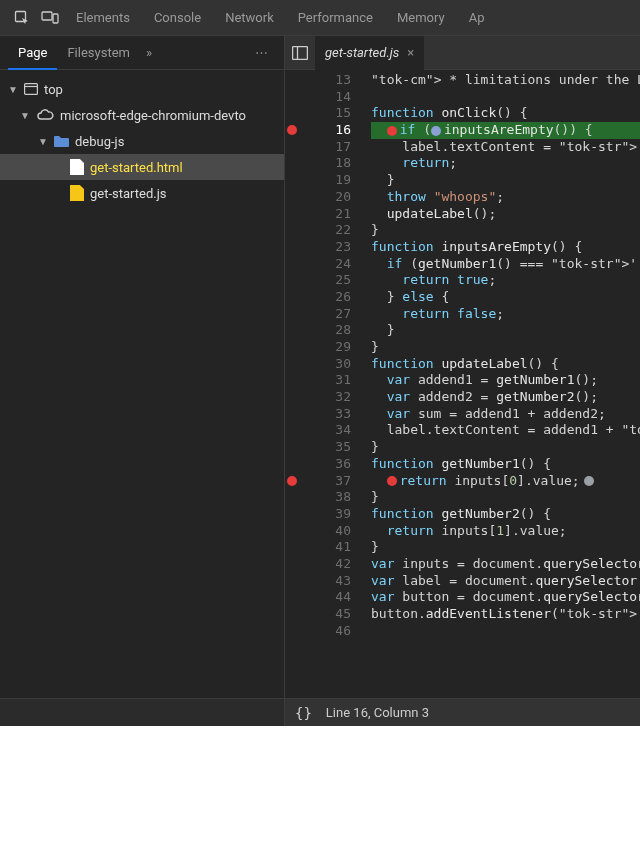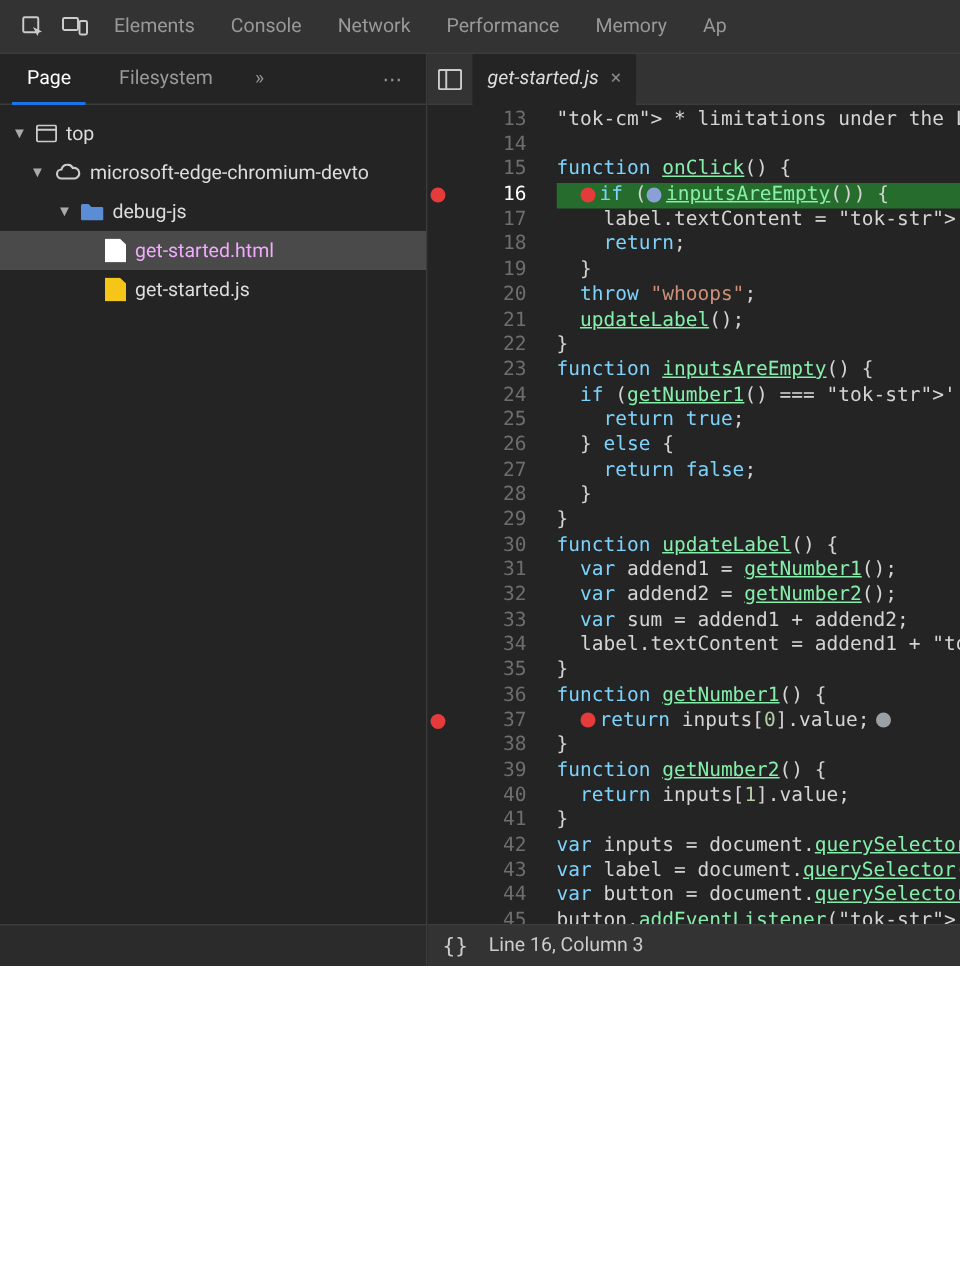--- a/index.html
+++ b/index.html
@@ -1,37 +1,37 @@
 <!DOCTYPE html>
 <html><head>
 <meta charset="utf-8">
 <style>
 * { margin:0; padding:0; box-sizing:border-box; }
 body { font-family: "Segoe UI", Roboto, Arial, sans-serif; font-size:13px; background:#fff; color:#ccc; width:640px; height:853px; overflow:hidden; }
-.devtools { width:640px; height:644px; background:#242424; display:flex; flex-direction:column; }
+.devtools { width:640px; height:726px; background:#242424; display:flex; flex-direction:column; }
 
 
 .top-tabs { height:36px; background:#333; display:flex; align-items:center; padding:0 8px; gap:0; border-bottom:1px solid #3c3c3c; overflow:hidden; }
 .top-tabs .icon-btn { width:28px; height:28px; display:flex; align-items:center; justify-content:center; color:#ccc; }
 .top-tabs .tab { padding:0 12px; height:36px; line-height:36px; color:#999; cursor:pointer; white-space:nowrap; }
 .top-tabs .tab.active { color:#fff; border-bottom:2px solid #1a73e8; }
 
 
 .main { flex:1; display:flex; min-height:0; }
 .sidebar { width:285px; background:#242424; border-right:1px solid #3c3c3c; display:flex; flex-direction:column; }
-.side-tabs { height:34px; display:flex; align-items:center; padding:0 8px; border-bottom:1px solid #3c3c3c; gap:12px;justify-content:flex-end; }
+.side-tabs { height:34px; display:flex; align-items:center; padding:0 8px; border-bottom:1px solid #3c3c3c; gap:0;justify-content:flex-end; }
 .side-tabs .stab { padding:0 10px; height:34px; line-height:34px; color:#999; cursor:pointer; }
 .side-tabs .stab.active { color:#fff; border-bottom:2px solid #1a73e8; }
 .side-tabs .more { margin-left:6px; color:#999; }
 .side-tabs .dots { margin-left:auto; color:#999; padding:0 8px; }
 
 .tree { flex:1; padding:6px 0; overflow:hidden; }
 .tree-row { height:26px; display:flex; align-items:center; gap:6px; padding-left:8px; color:#ddd; cursor:pointer; white-space:nowrap; }
 .tree-row .twisty { width:10px; color:#aaa; font-size:10px; display:inline-block; }
-.tree-row.selected { background:#4a4a4a; color:#f0abfc; }
+.tree-row.selected { background:#4a4a4a; color:#fde047; }
 .file-ico { width:14px; height:16px; display:inline-block; }
 .file-ico.html { background:#fff; clip-path: polygon(0 0, 70% 0, 100% 25%, 100% 100%, 0 100%); }
 .file-ico.js { background:#f5c518; clip-path: polygon(0 0, 70% 0, 100% 25%, 100% 100%, 0 100%); }
 .blank-strip { height:28px; border-top:1px solid #3c3c3c; background:#2b2b2b; }
 
 
 .editor { flex:1; display:flex; flex-direction:column; min-width:0; background:#242424; }
 .ed-tabs { height:34px; display:flex; align-items:center; border-bottom:1px solid #3c3c3c; background:#333; }
 .ed-tabs .panel-icon { width:30px; height:30px; display:flex; align-items:center; justify-content:center; color:#ccc; }
 .ed-tabs .ftab { height:34px; line-height:34px; padding:0 10px; background:#242424; color:#ddd; display:flex; align-items:center; gap:8px; font-style:italic; }
@@ -40,21 +40,21 @@
 .code-wrap { flex:1; display:flex; overflow:hidden; font-family: Menlo, Consolas, monospace; font-size:13px; line-height:16.7px;gap:12px; }
 .gutter { width:48px; background:#242424; color:#6e6e6e; text-align:right; padding-right:8px; padding-top:2px; position:relative; }
 .bpcol { width:14px; position:relative; }
 .lines { flex:1; white-space:pre; color:#d4d4d4; padding-top:2px; overflow:hidden; }
 .ln { height:16.7px; }
 .bp { position:absolute; left:2px; width:10px; height:10px; border-radius:50%; background:#e63b3b; }
 .hl { background:#256c2d; display:block; height:16.7px; margin-right:-200px; padding-right:200px; }
 .hl .bpdot { display:inline-block;width:10px;height:10px;border-radius:50%;background:#e63b3b;vertical-align:middle;margin-right:3px; }
 .hl .conddot { display:inline-block;width:10px;height:10px;border-radius:50%;background:#8aa0d6;vertical-align:middle;margin-right:3px; }
 .tok-kw { color:#7dd3fc; }
-.tok-fn { color:#86efac;text-decoration:underline; }
+.tok-fn { color:#e5e5e5; }
 .tok-str { color:#ce9178; }
 .tok-num { color:#b5cea8; }
 .inline-bp { display:inline-block;width:10px;height:10px;border-radius:50%;background:#e63b3b;vertical-align:middle;margin-right:3px; }
 .inline-cond { display:inline-block;width:10px;height:10px;border-radius:50%;background:#9aa0a6;vertical-align:middle;margin-left:4px; }
 
 .status { height:28px; border-top:1px solid #3c3c3c; background:#333; display:flex; align-items:center; gap:14px; padding:0 10px; color:#ccc; }
 .status .brace { font-family: monospace; font-size:14px; }
 
 svg { display:block; }
 </style>

